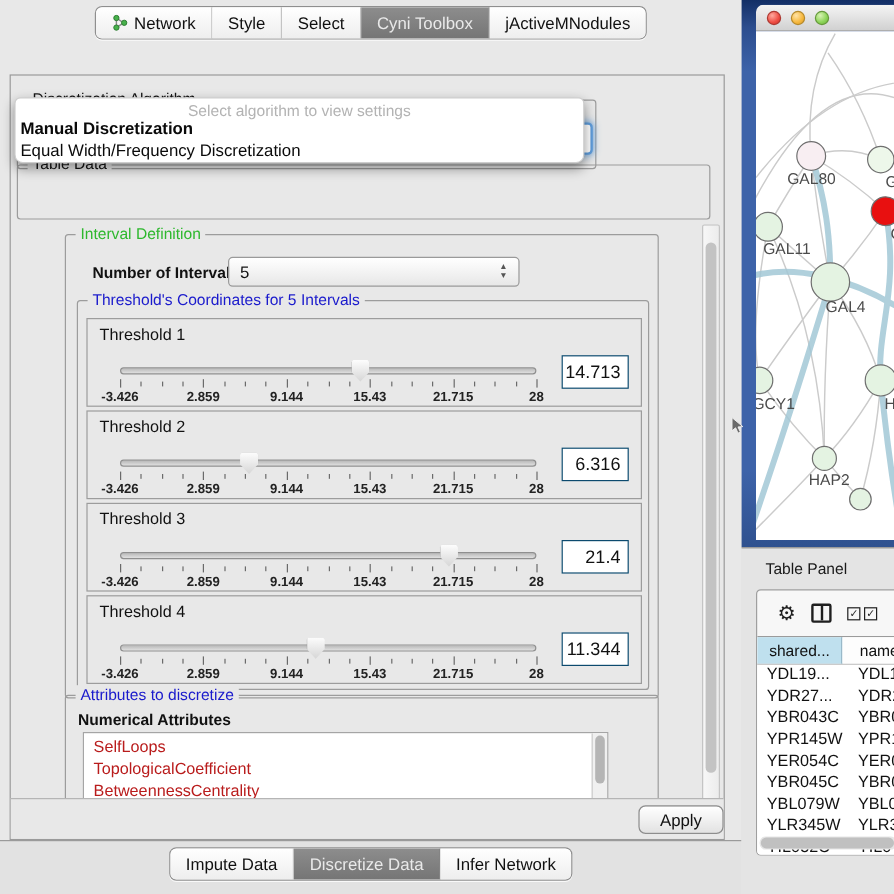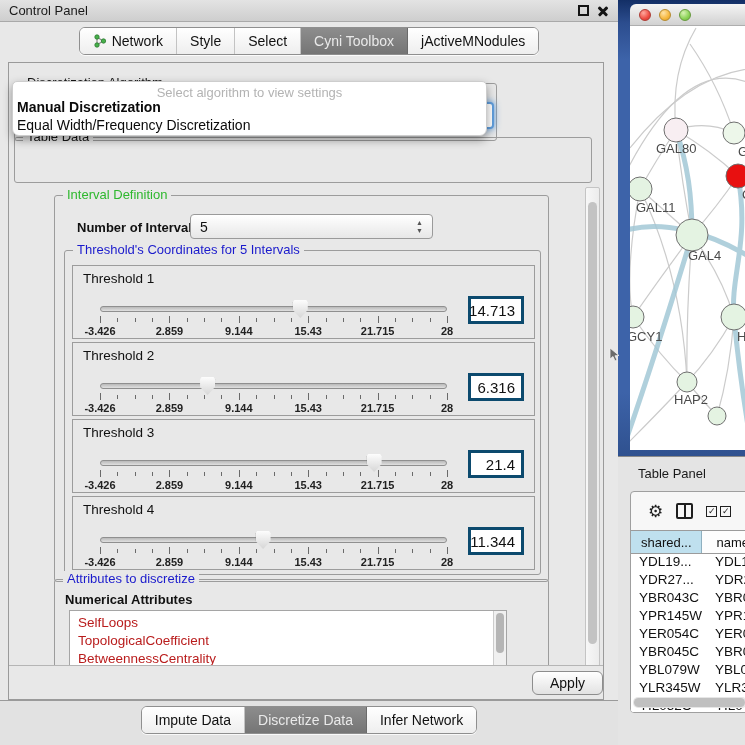--- a/index.html
+++ b/index.html
@@ -90,21 +90,21 @@
     background:linear-gradient(#fdfdfd,#d6d6d6);
     clip-path:polygon(10% 0,90% 0,100% 12%,100% 55%,50% 100%,0 55%,0 12%);
     filter:drop-shadow(0 0 1px #6f6f6f);
   }
   .ticks { position:absolute; left:0; top:12px; width:100%; height:8px; }
   .tick { position:absolute; top:2px; width:1px; height:4px; background:#6a6a6a; }
   .tick.major { top:0; height:7px; }
   .scale { position:absolute; left:0; top:21px; width:100%; height:12px; }
   .scale-lbl { position:absolute; transform:translateX(-50%); font-size:11px; font-weight:bold; color:#222; white-space:nowrap; }
   .val-box {
-    position:absolute; right:10px; top:30px; width:56px; height:28px; background:#fff; border:3px solid #0c4a6e;
+    position:absolute; right:10px; top:30px; width:56px; height:28px; background:#fff; border:1px solid #0c4a6e;
     font-size:15px; display:flex; align-items:center; justify-content:flex-end; padding-right:6px;
   }
 
   .grp-attr { left:42px; top:392px; width:495px; height:150px; }
   .na-label { position:absolute; left:10px; top:12px; font-size:13px; font-weight:bold; }
   .attr-list { position:absolute; left:14px; top:30px; width:438px; height:115px; background:#fff; border:1px solid #a5a5a5; overflow:hidden; padding-top:3px; }
   .attr-item { font-size:13.5px; line-height:18px; padding-left:8px; color:#b91c1c; }
   .attr-vscroll { position:absolute; right:0; top:0; bottom:0; width:13px; background:#f0f0f0; border-left:1px solid #cccccc; }
   .attr-vscroll .thumb { position:absolute; left:2px; top:2px; width:8px; height:40px; background:#b5b5b5; border-radius:4px; }
 
@@ -148,30 +148,20 @@
   .hscroll { position:absolute; left:2px; right:2px; bottom:4px; height:11px; background:#e6e6e6; border-radius:5px; }
   .hscroll .thumb { position:absolute; left:1px; top:1px; width:97%; height:9px; background:#c0c0c0; border-radius:5px; }
 
   #cursor { position:absolute; left:609px; top:348px; z-index:9; }
 </style>
 </head>
 <body>
 
 <div id="control-panel">
 
-  <div class="cp-titlebar">
-    <span class="cp-title">Control Panel</span>
-    <span class="tb-icons">
-      <span class="float-icon"></span>
-      <span class="close-icon">
-          <i></i>
-          <i></i>
-        </span>
-    </span>
-  </div>
 
   <div class="tabbar">
     <div class="seg">
       <div class="seg-tab">
         <svg class="net-glyph" viewBox="0 0 14 14">
           <line x1="4" y1="3" x2="10" y2="7" stroke="#8a8a8a" stroke-width="1.2"></line>
           <line x1="4" y1="11" x2="10" y2="7" stroke="#8a8a8a" stroke-width="1.2"></line>
           <line x1="4" y1="3" x2="4" y2="11" stroke="#8a8a8a" stroke-width="1.2"></line>
           <circle cx="4" cy="3" r="2.2" fill="#47b14b" stroke="#2c7a30" stroke-width="0.8"></circle>
           <circle cx="4" cy="11" r="2.2" fill="#47b14b" stroke="#2c7a30" stroke-width="0.8"></circle>

